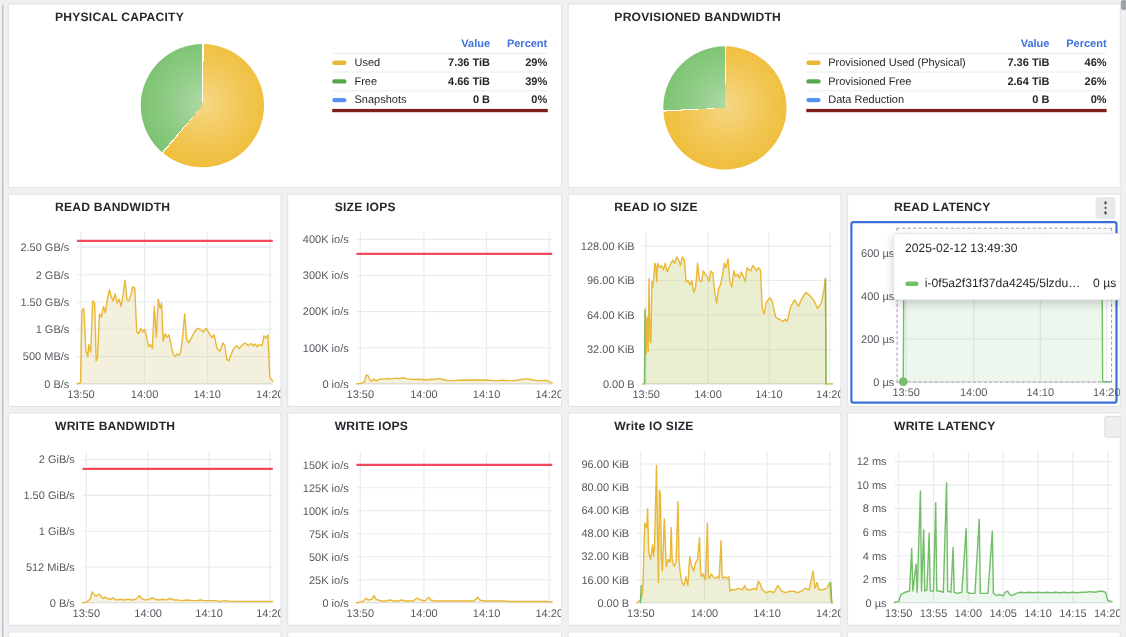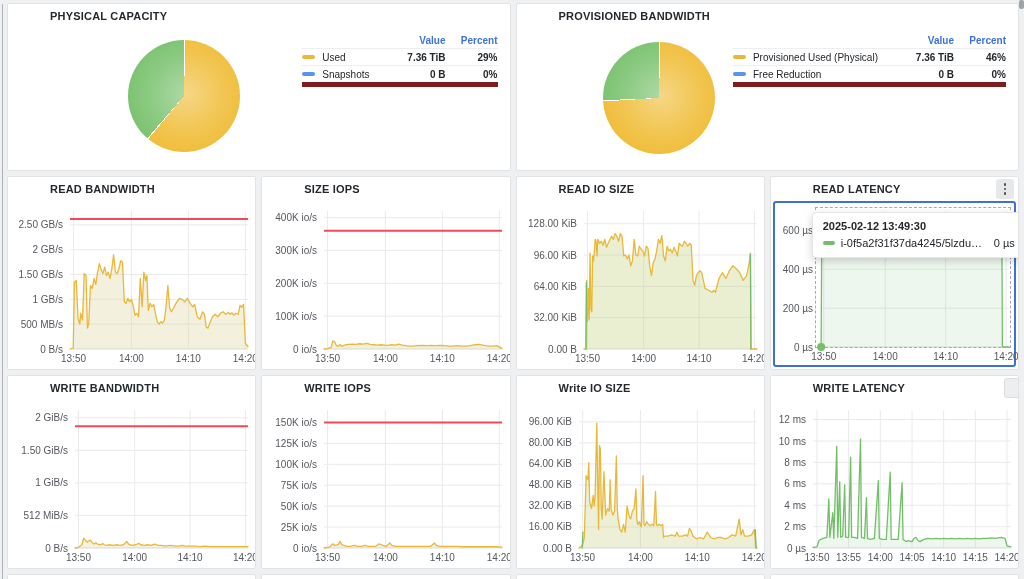--- a/index.html
+++ b/index.html
@@ -41,21 +41,21 @@
     position:absolute;top:28px;right:12px;
     font-size:10px;color:#24272B;
   }
   .legend .lg-row{
     display:grid;grid-template-columns:auto 62px 52px;align-items:center;
     height:16px;
   }
   .legend .lg-head{border-bottom:0;}
   .legend .lg-head .lg-cell{color:#3D71DB;font-weight:700;}
   .legend .lg-item{border-top:1px solid #EDEEEF;cursor:pointer;}
-  .legend .lg-item:last-child{border-bottom:5px solid #7f1d1d;}
+  .legend .lg-item:last-child{border-bottom:3px solid #7f1d1d;}
   .lg-name{display:flex;align-items:center;gap:7px;padding-right:14px;white-space:nowrap;}
   .lg-dash{width:13px;height:4px;border-radius:2px;flex:0 0 auto;}
   .lg-cell{text-align:right;font-weight:bold;}
   
   .chart-wrap{position:absolute;left:6px;right:4px;top:28px;bottom:3px;}
   .chart-wrap svg{position:absolute;inset:0;overflow:visible;}
   
   .focus-box{
     position:absolute;left:2px;right:2px;top:24px;bottom:2px;
     border:2px solid #3D71D9;border-radius:3px;
@@ -75,21 +75,21 @@
     position:absolute;top:2px;right:-6px;width:18px;height:18px;
     background:#EDEEEF;border:1px solid #DCDDDF;border-radius:3px;cursor:pointer;z-index:4;
   }
   
   .tooltip{
     position:absolute;left:37px;top:9px;width:192px;z-index:5;
     background:#FFFFFF;border:1px solid #E6E7E9;border-radius:4px;
     box-shadow:0 3px 9px rgba(0,0,0,0.18);
     padding:7px 10px 8px 10px;font-size:11px;color:#24272B;
   }
-  .tooltip .tt-time{font-weight:700;margin-bottom:5px;}
+  .tooltip .tt-time{font-weight:400;margin-bottom:20px;}
   .tooltip .tt-row{display:flex;align-items:center;gap:6px;white-space:nowrap;}
   .tooltip .tt-dash{width:12px;height:4px;border-radius:2px;background:#73BF69;flex:0 0 auto;}
   .tooltip .tt-series{flex:1 1 auto;overflow:hidden;text-overflow:ellipsis;}
   .tooltip .tt-val{flex:0 0 auto;}
   .clipped-panel{background:#FFFFFF;border:1px solid #E2E3E5;border-radius:2px;}
 </style>
 </head>
 <body>
 
 <div class="window-edge"></div>
@@ -112,20 +112,28 @@
           <div class="lg-row lg-item">
             <span class="lg-name">
               <span class="lg-dash" style="background: rgb(234, 184, 57);"></span>
               <span>Used</span>
             </span>
             <span class="lg-cell">7.36 TiB</span>
             <span class="lg-cell">29%</span>
           </div>
           <div class="lg-row lg-item">
             <span class="lg-name">
+              <span class="lg-dash" style="background: rgb(86, 166, 75);"></span>
+              <span>Free</span>
+            </span>
+            <span class="lg-cell">4.66 TiB</span>
+            <span class="lg-cell">39%</span>
+          </div>
+          <div class="lg-row lg-item">
+            <span class="lg-name">
               <span class="lg-dash" style="background: rgb(87, 148, 242);"></span>
               <span>Snapshots</span>
             </span>
             <span class="lg-cell">0 B</span>
             <span class="lg-cell">0%</span>
           </div>
         </div>
     </div>
   </div>
 
@@ -144,22 +152,30 @@
           <div class="lg-row lg-item">
             <span class="lg-name">
               <span class="lg-dash" style="background: rgb(234, 184, 57);"></span>
               <span>Provisioned Used (Physical)</span>
             </span>
             <span class="lg-cell">7.36 TiB</span>
             <span class="lg-cell">46%</span>
           </div>
           <div class="lg-row lg-item">
             <span class="lg-name">
+              <span class="lg-dash" style="background: rgb(86, 166, 75);"></span>
+              <span>Provisioned Free</span>
+            </span>
+            <span class="lg-cell">2.64 TiB</span>
+            <span class="lg-cell">26%</span>
+          </div>
+          <div class="lg-row lg-item">
+            <span class="lg-name">
               <span class="lg-dash" style="background: rgb(87, 148, 242);"></span>
-              <span>Free Reduction</span>
+              <span>Data Reduction</span>
             </span>
             <span class="lg-cell">0 B</span>
             <span class="lg-cell">0%</span>
           </div>
         </div>
     </div>
   </div>
 
   <div class="panel">
     <div class="panel-title">READ BANDWIDTH</div>

